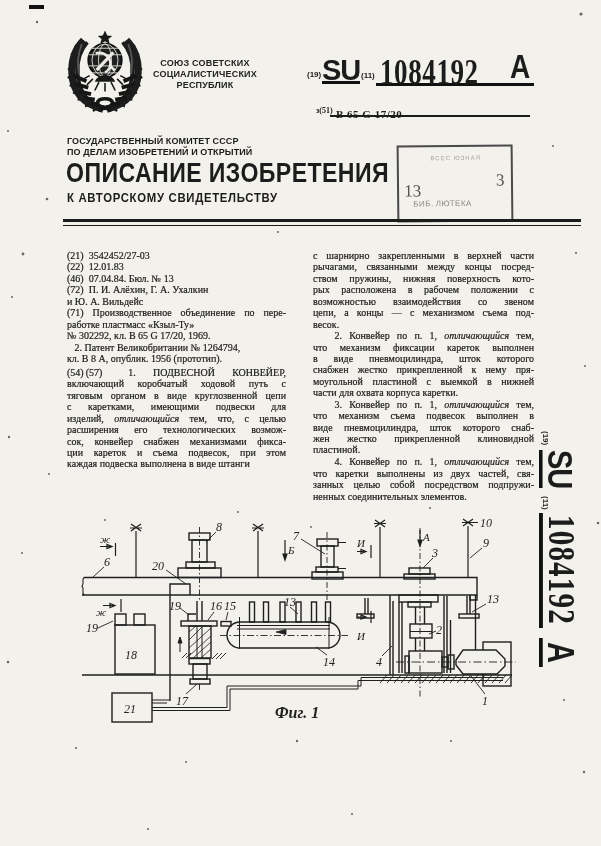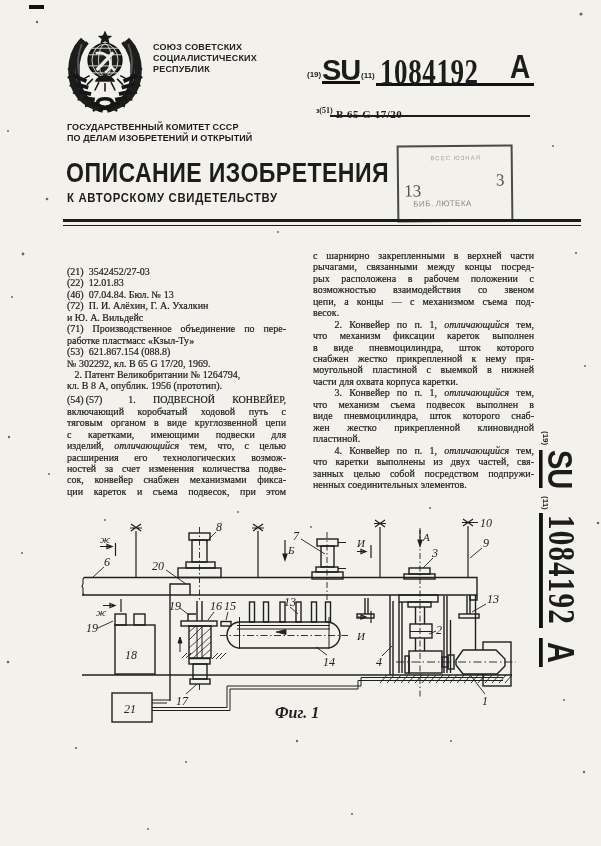--- a/index.html
+++ b/index.html
@@ -90,78 +90,78 @@
   <path d="M31 56.5 A12 12 0 0 1 53 56.5 Z" fill="#191919"></path>
   <g stroke="#191919" stroke-width="1.7">
     <path d="M42 58 V67 M35.5 57 L31 66 M48.5 57 L53 66 M29 53.5 L22.5 60 M55 53.5 L61.5 60 M25.5 50 L18 54 M58.5 50 L66 54"></path>
   </g>
 
   <path d="M33.5 79.5 C35.5 73.5 48.5 73.5 50.5 79.5 C48.5 85.5 35.5 85.5 33.5 79.5 Z" fill="none" stroke="#161616" stroke-width="3.8"></path>
   <path d="M35 88 C39 84.5 45 84.5 49 88" stroke="#161616" stroke-width="3"></path>
 </svg>
 </div>
 
-<div class="abs sans" style="left:153px;top:42px;font-size:9px;line-height:11.2px;font-weight:bold;color:#222;letter-spacing:0.2px;">
+<div class="abs sans" style="left:153px;top:58px;font-size:9px;line-height:11.2px;font-weight:bold;color:#222;letter-spacing:0.2px;text-align:center;">
 СОЮЗ СОВЕТСКИХ<br>СОЦИАЛИСТИЧЕСКИХ<br>РЕСПУБЛИК</div>
 
 <div class="abs sans" style="left:307px;top:70px;font-size:8px;font-weight:bold;">(19)</div>
 <div class="abs sans" style="left:322px;top:60px;font-size:29px;font-weight:bold;letter-spacing:-1px;border-bottom:3.5px solid #111;line-height:21px;">SU</div>
 <div class="abs sans" style="left:361px;top:71px;font-size:8px;font-weight:bold;">(11)</div>
 <div class="abs" style="left:376px;top:52px;width:158px;border-bottom:3.5px solid #111;height:31px;"></div>
 <div class="abs" style="left:380px;top:65px;font-size:27px;font-weight:bold;letter-spacing:0.6px;line-height:20px;font-family:'Liberation Serif',serif;transform:scaleY(1.32);transform-origin:bottom left;">1084192</div>
 <div class="abs sans" style="left:510px;top:59px;font-size:28px;font-weight:bold;line-height:20px;transform:scaleY(1.2);transform-origin:bottom left;">A</div>
 
 <div class="abs" style="left:316px;top:106px;font-size:8px;font-weight:bold;">з(51)</div>
 <div class="abs" style="left:336px;top:108px;font-size:11px;font-weight:bold;letter-spacing:0.5px;">В 65 G 17/20</div>
 <div class="abs" style="left:330px;top:115px;width:200px;height:2.2px;background:#1c1c1c;"></div>
 
-<div class="abs sans" style="left:67px;top:122px;font-size:9px;line-height:11.4px;font-weight:bold;letter-spacing:0.1px;">
+<div class="abs sans" style="left:67px;top:136px;font-size:9px;line-height:11.4px;font-weight:bold;letter-spacing:0.1px;">
 ГОСУДАРСТВЕННЫЙ КОМИТЕТ СССР<br>ПО ДЕЛАМ ИЗОБРЕТЕНИЙ И ОТКРЫТИЙ</div>
 
 <div class="abs sans" style="left:66px;top:158px;font-size:27px;font-weight:bold;letter-spacing:0.5px;transform:scaleX(0.855);transform-origin:0 0;white-space:nowrap;">ОПИСАНИЕ ИЗОБРЕТЕНИЯ</div>
 
 <div class="abs sans" style="left:67px;top:190px;font-size:13px;font-weight:bold;letter-spacing:0.8px;transform:scaleX(0.873);transform-origin:0 0;white-space:nowrap;">К АВТОРСКОМУ СВИДЕТЕЛЬСТВУ</div>
 
 <div class="abs" style="left:397px;top:145px;width:112px;height:73px;border:2px solid #4a4a4a;transform:rotate(-0.6deg);">
 <div class="abs sans" style="left:17px;top:8px;width:80px;font-size:6px;color:#a9a69e;text-align:center;letter-spacing:1px;">ВСЕС ЮЗНАЯ</div>
 <div class="abs" style="left:5px;top:34px;font-size:17px;color:#55524c;font-family:'Liberation Serif',serif;">13</div>
 <div class="abs" style="left:97px;top:24px;font-size:17px;color:#55524c;font-family:'Liberation Serif',serif;">3</div>
 <div class="abs sans" style="left:14px;top:52px;width:84px;font-size:8px;color:#8d897f;text-align:left;letter-spacing:0.5px;">БИБ. ЛЮТЕКА</div>
 </div>
 
 <div class="abs" style="left:63px;top:219px;width:518px;height:3px;background:#1c1c1c;"></div>
 <div class="abs" style="left:63px;top:224.5px;width:518px;height:1.4px;background:#1c1c1c;"></div>
 
-<div class="abs col" id="colL" style="left:67px;top:250px;margin-top:16px;">
+<div class="abs col" id="colL" style="left:67px;top:250px;">
 <div class="ln end">(21)&nbsp;&nbsp;3542452/27-03</div>
 <div class="ln end">(22)&nbsp;&nbsp;12.01.83</div>
 <div class="ln end">(46)&nbsp;&nbsp;07.04.84. Бюл. № 13</div>
 <div class="ln end">(72)&nbsp;&nbsp;П.&nbsp;И.&nbsp;Алёхин,&nbsp;Г.&nbsp;А.&nbsp;Ухалкин</div>
 <div class="ln end">и Ю. А. Вильдейс</div>
 <div class="ln">(71)&nbsp;Производственное объединение по пере-</div>
 <div class="ln end">работке пластмасс «Кзыл-Ту»</div>
-<div class="ln end">(53)&nbsp;&nbsp;621.867.154&nbsp;(088.8)</div>
 <div class="ln end">№ 302292, кл. В 65 G 17/20, 1969.</div>
 <div class="ln end">&nbsp;&nbsp;&nbsp;2. Патент Великобритании № 1264794,</div>
 <div class="ln end">кл. В 8 А, опублик. 1956 (прототип).</div>
 <div style="height:2.5px"></div>
 <div class="ln">(54) (57)&nbsp;&nbsp;&nbsp;1.&nbsp;&nbsp;ПОДВЕСНОЙ&nbsp;&nbsp;КОНВЕЙЕР,</div>
 <div class="ln">включающий коробчатый ходовой путь с</div>
 <div class="ln">тяговым органом в виде круглозвенной цепи</div>
 <div class="ln">с каретками, имеющими подвески для</div>
 <div class="ln">изделий, <i>отличающийся</i> тем, что, с целью</div>
 <div class="ln">расширения его технологических возмож-</div>
-<div class="ln">ностей за счет изменения количества подве-</div>
 <div class="ln">сок, конвейер снабжен механизмами фикса-</div>
 <div class="ln">ции кареток и съема подвесок, при этом</div>
+<div class="ln end">каждая подвеска выполнена в виде штанги</div>
 </div>
 
 <div class="abs col" id="colR" style="left:313px;top:250px;width:221px;">
 <div class="ln">с шарнирно закрепленными в верхней части</div>
 <div class="ln">рычагами, связанными между концы посред-</div>
+<div class="ln">ством пружины, нижняя поверхность кото-</div>
 <div class="ln">рых расположена в рабочем положении с</div>
 <div class="ln">возможностью взаимодействия со звеном</div>
 <div class="ln">цепи, а концы — с механизмом съема под-</div>
 <div class="ln end">весок.</div>
 <div class="ln">&nbsp;&nbsp;&nbsp;2. Конвейер по п. 1, <i>отличающийся</i> тем,</div>
 <div class="ln">что механизм фиксации кареток выполнен</div>
 <div class="ln">в виде пневмоцилиндра, шток которого</div>
 <div class="ln">снабжен жестко прикрепленной к нему пря-</div>
 <div class="ln">моугольной пластиной с выемкой в нижней</div>
 <div class="ln end">части для охвата корпуса каретки.</div>

